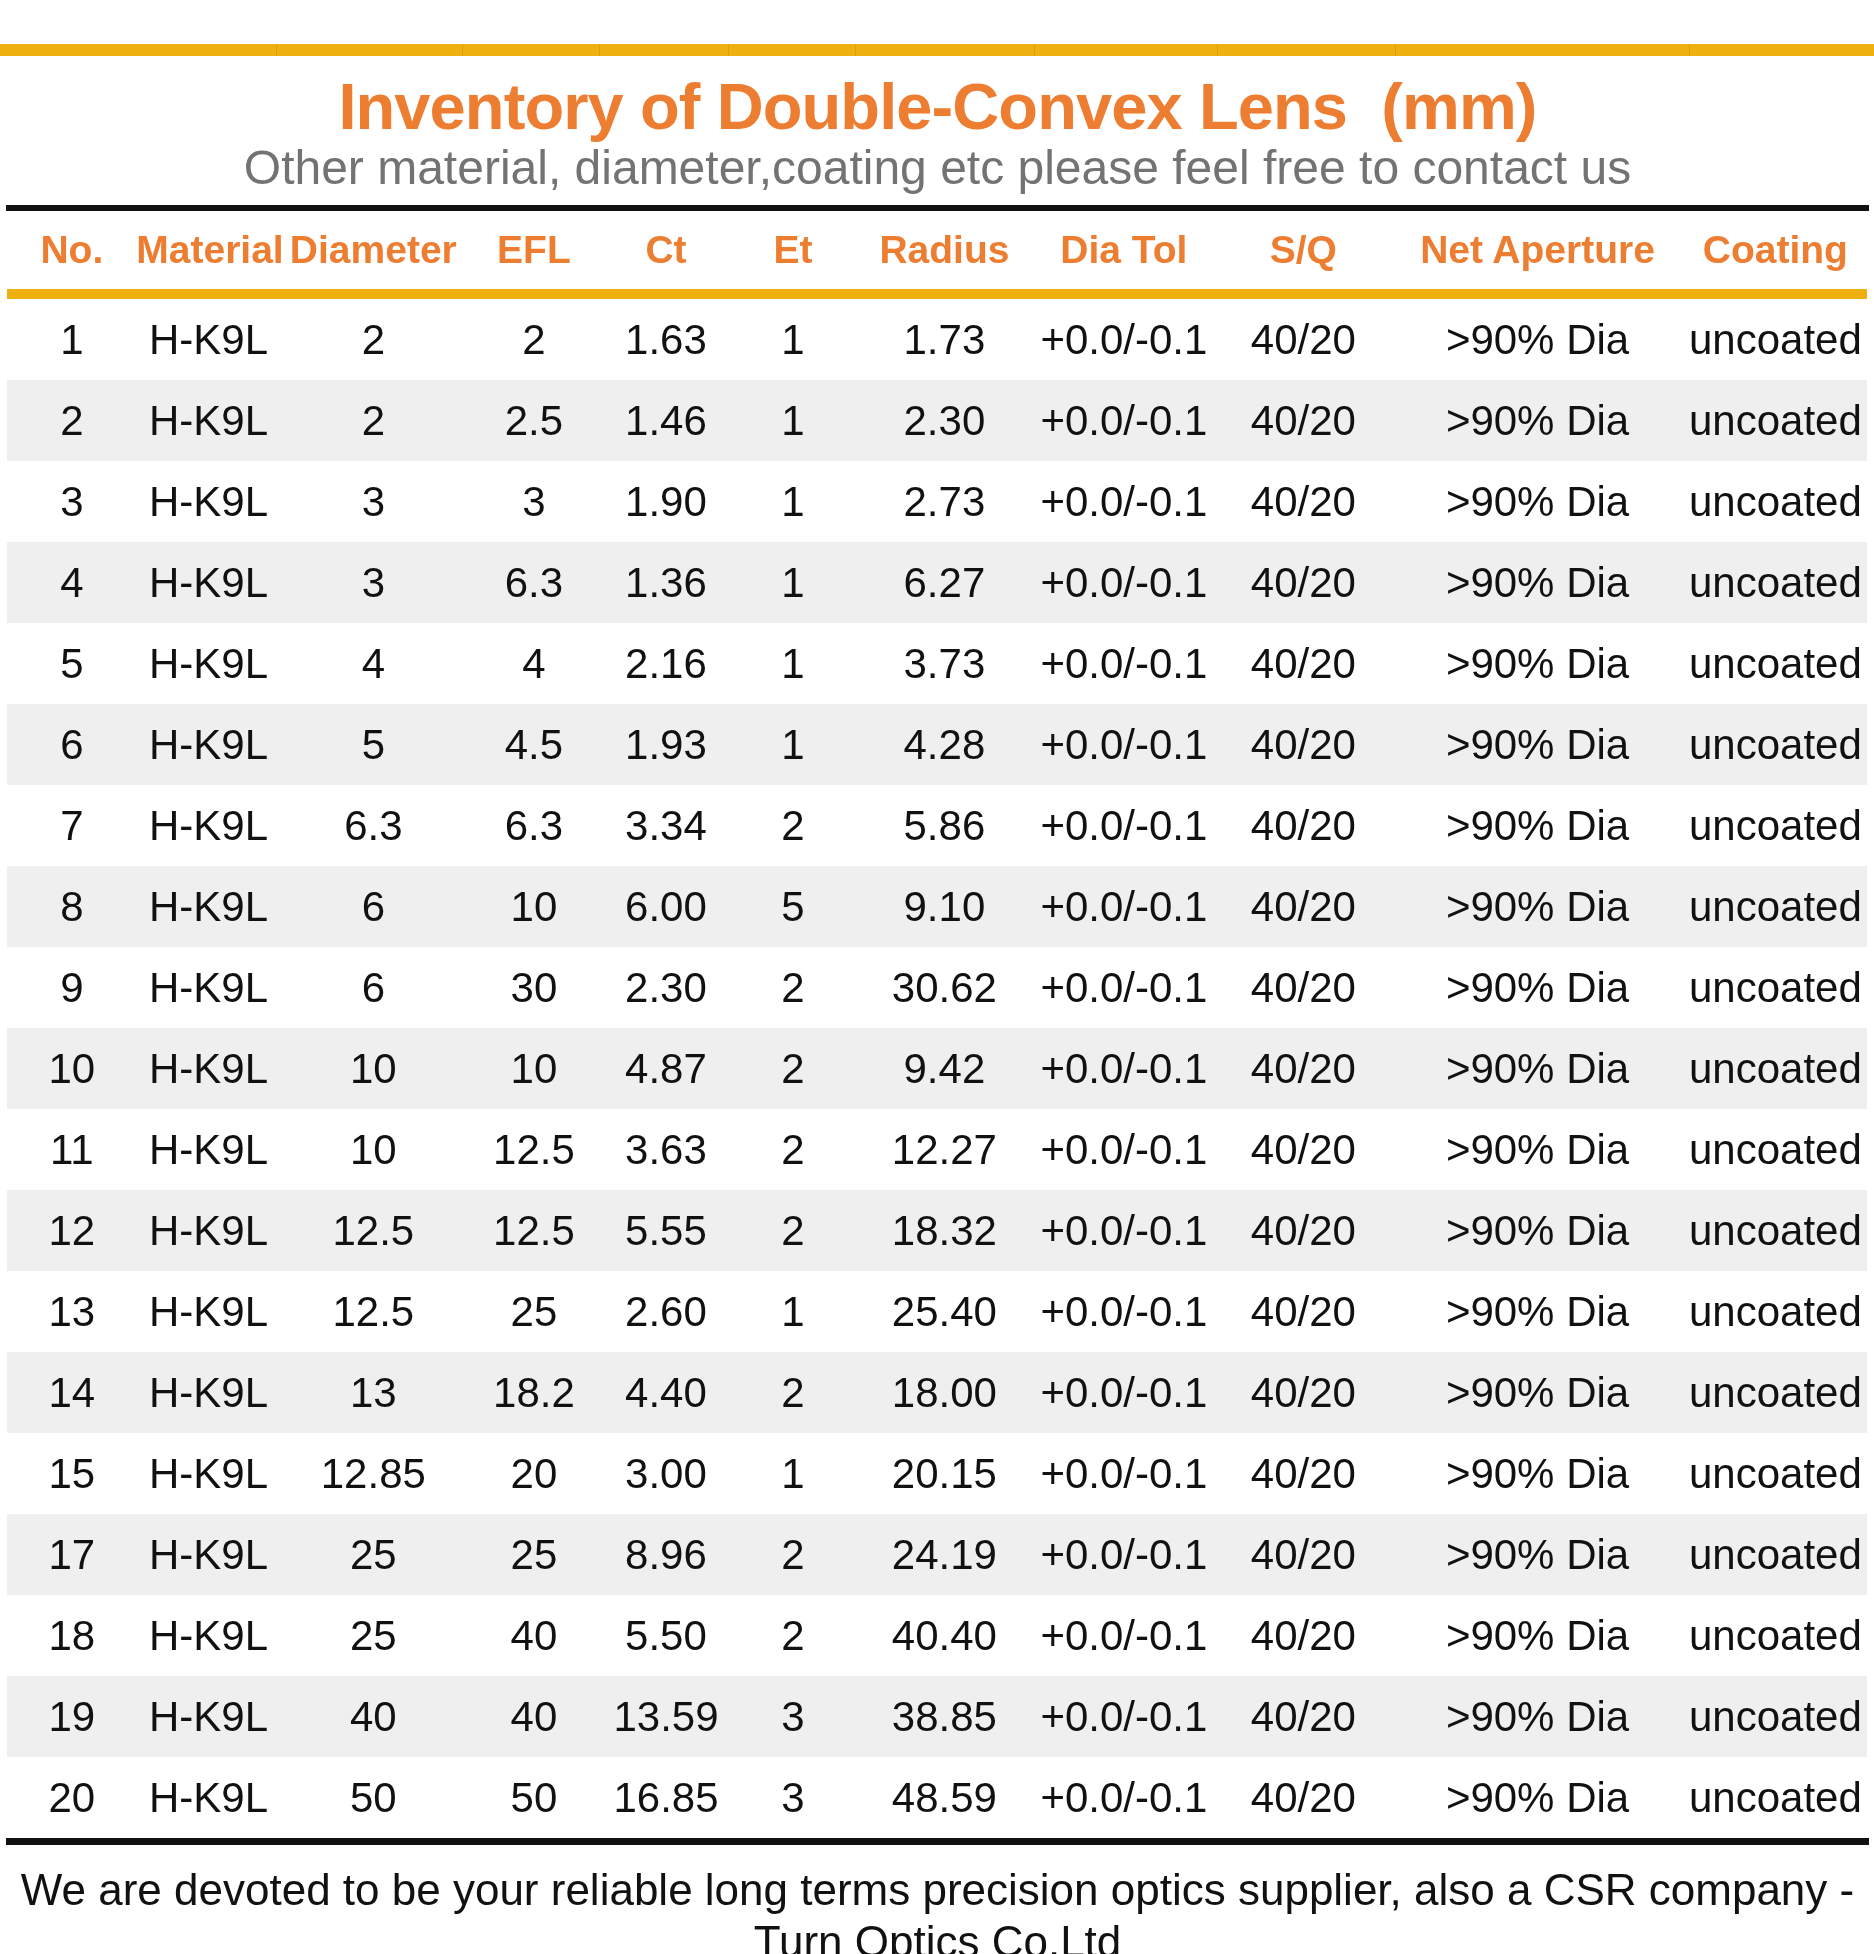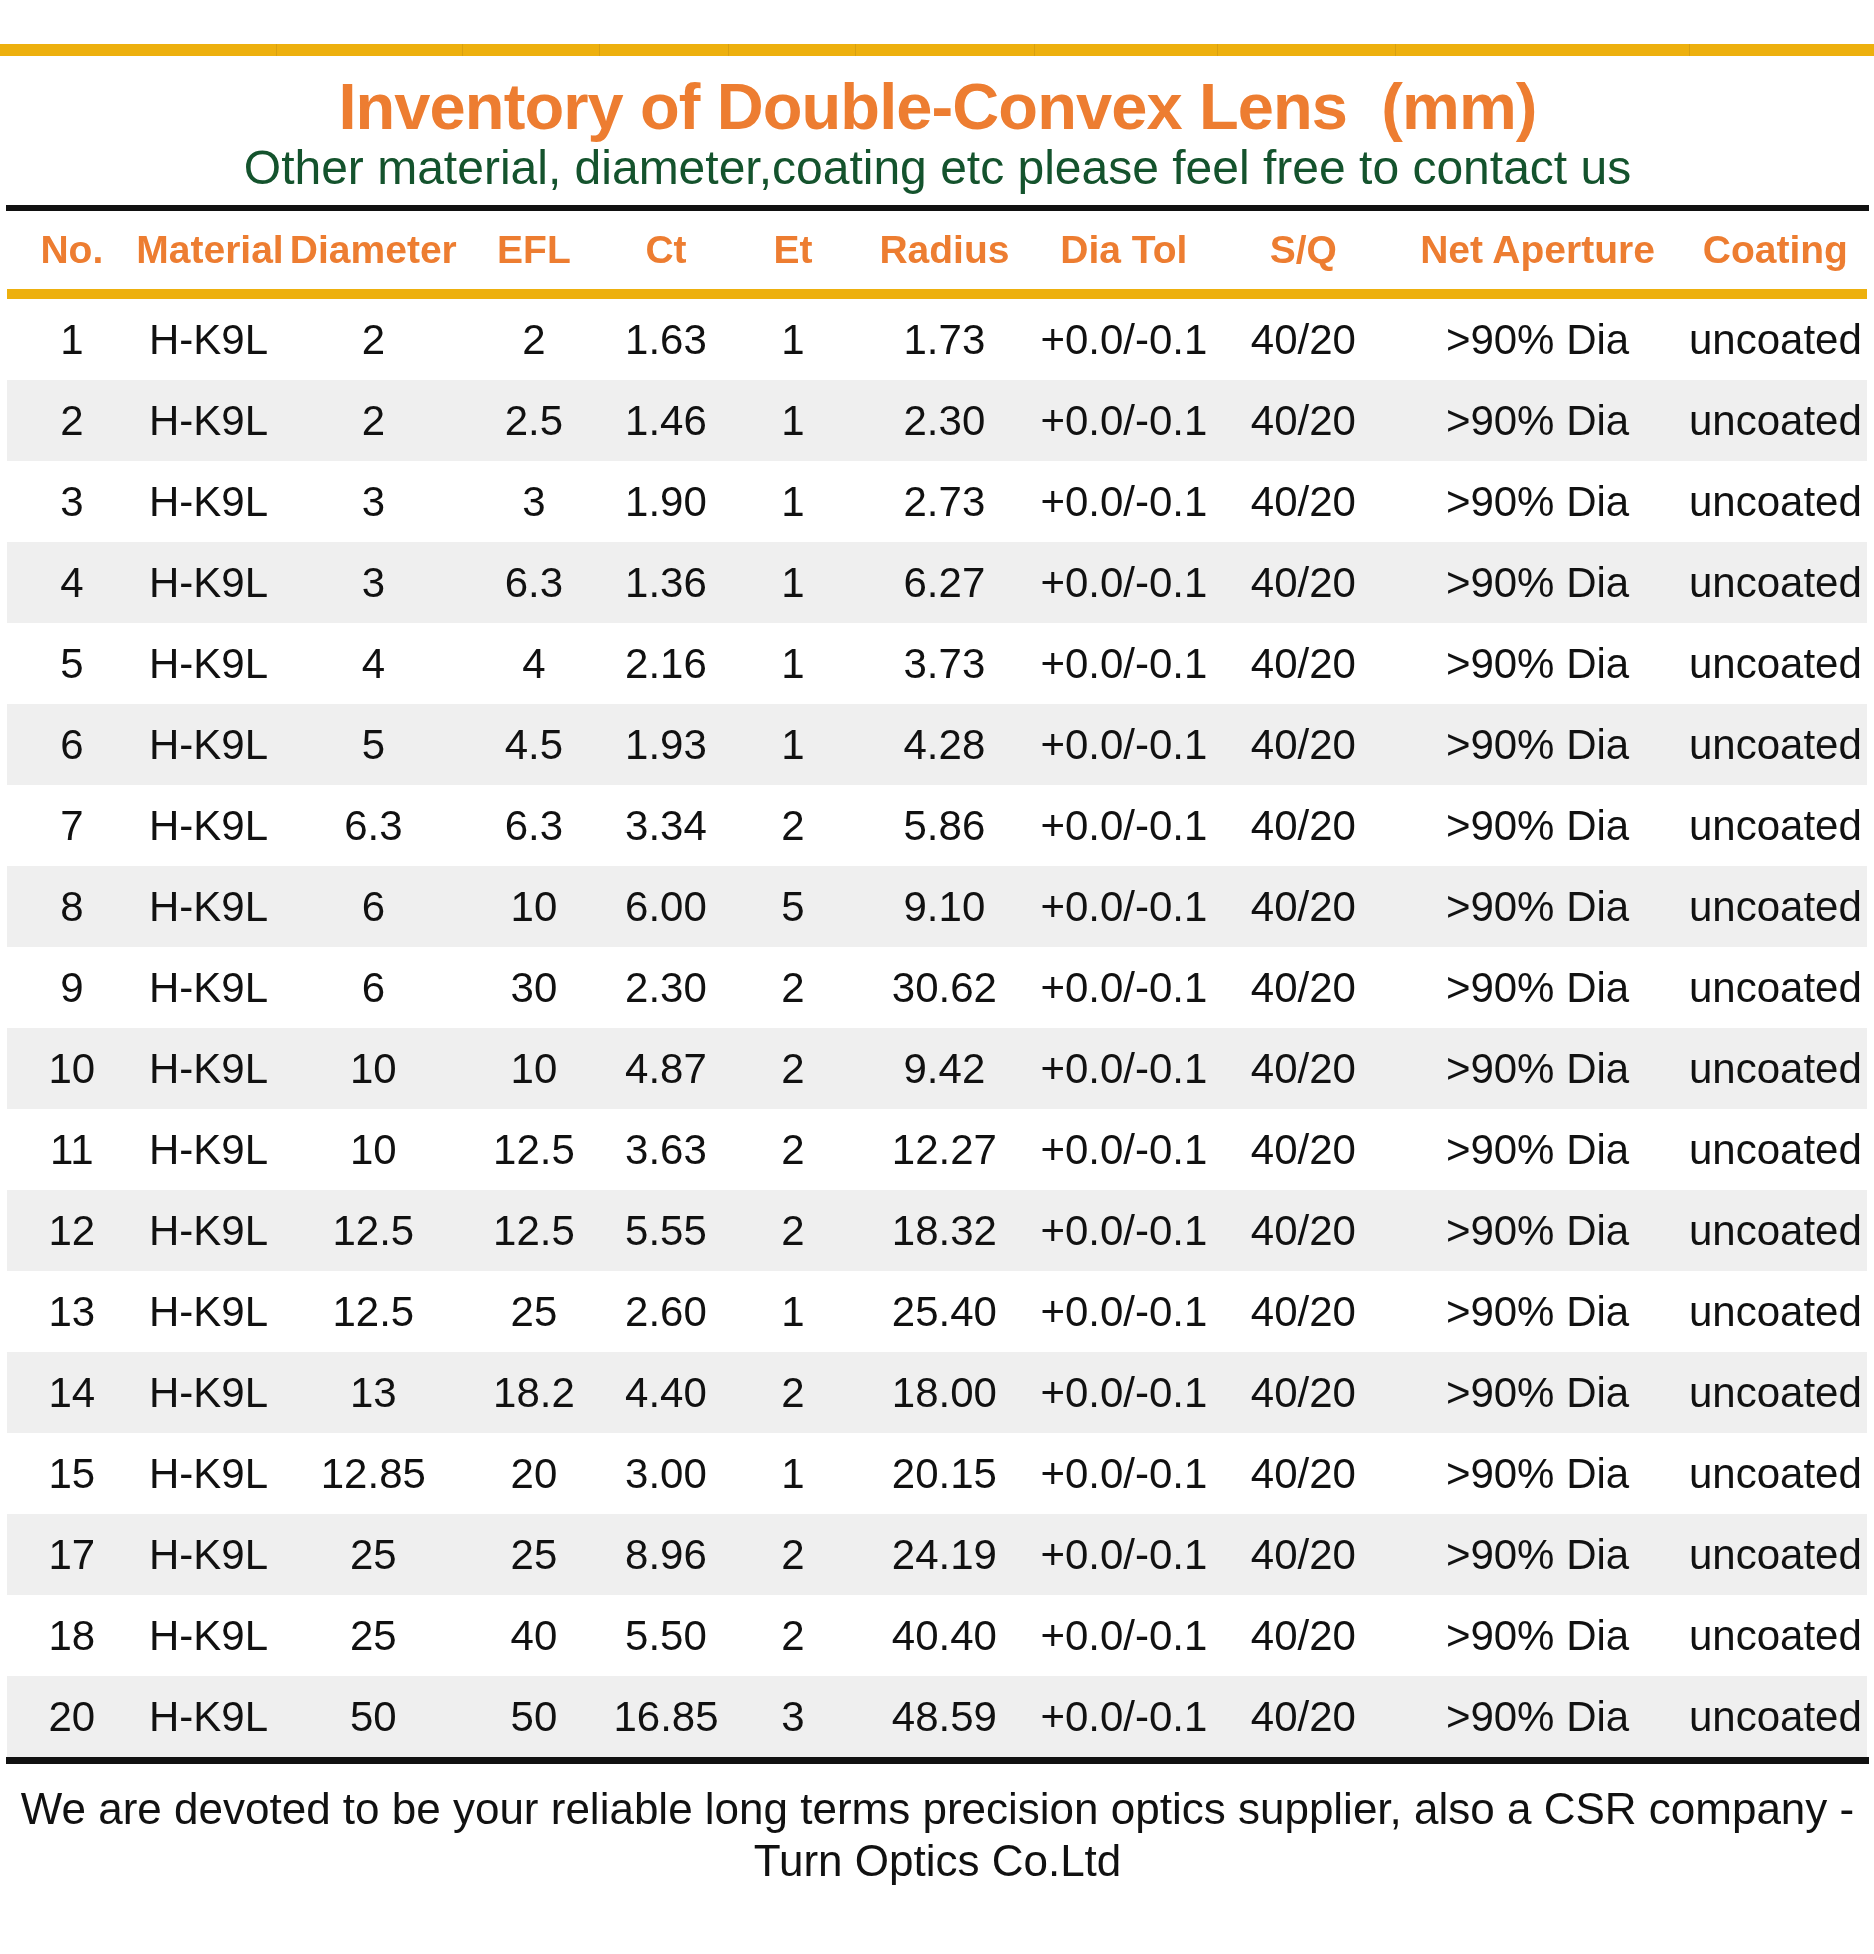--- a/index.html
+++ b/index.html
@@ -44,21 +44,21 @@
     font-weight: bold;
     color: #ED7D31;
     white-space: pre;
     letter-spacing: -0.9px;
     flex-shrink: 0;
   }
   .subtitle {
     text-align: center;
     font-size: 48px;
     line-height: 56px;
-    color: #14532d;
+    color: #737373;
     flex-shrink: 0;
   }
   .rule {
     height: 6.5px;
     background: #111111;
     margin: 9.3px 5.6px 0 5.6px;
     flex-shrink: 0;
   }
   .rule.bottom {
     margin: 0 5.6px;
@@ -372,20 +372,33 @@
           <td>40</td>
           <td>5.50</td>
           <td>2</td>
           <td>40.40</td>
           <td>+0.0/-0.1</td>
           <td>40/20</td>
           <td>&gt;90% Dia</td>
           <td>uncoated</td>
         </tr>
         <tr>
+          <td>19</td>
+          <td>H-K9L</td>
+          <td>40</td>
+          <td>40</td>
+          <td>13.59</td>
+          <td>3</td>
+          <td>38.85</td>
+          <td>+0.0/-0.1</td>
+          <td>40/20</td>
+          <td>&gt;90% Dia</td>
+          <td>uncoated</td>
+        </tr>
+        <tr>
           <td>20</td>
           <td>H-K9L</td>
           <td>50</td>
           <td>50</td>
           <td>16.85</td>
           <td>3</td>
           <td>48.59</td>
           <td>+0.0/-0.1</td>
           <td>40/20</td>
           <td>&gt;90% Dia</td>

